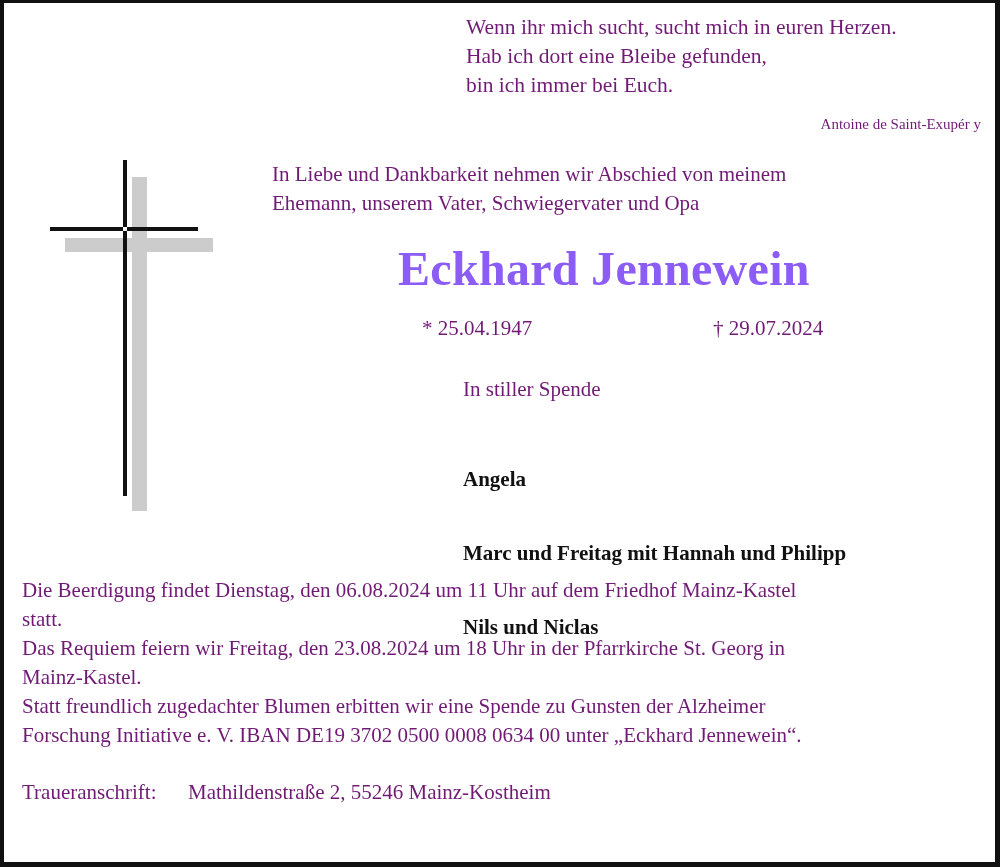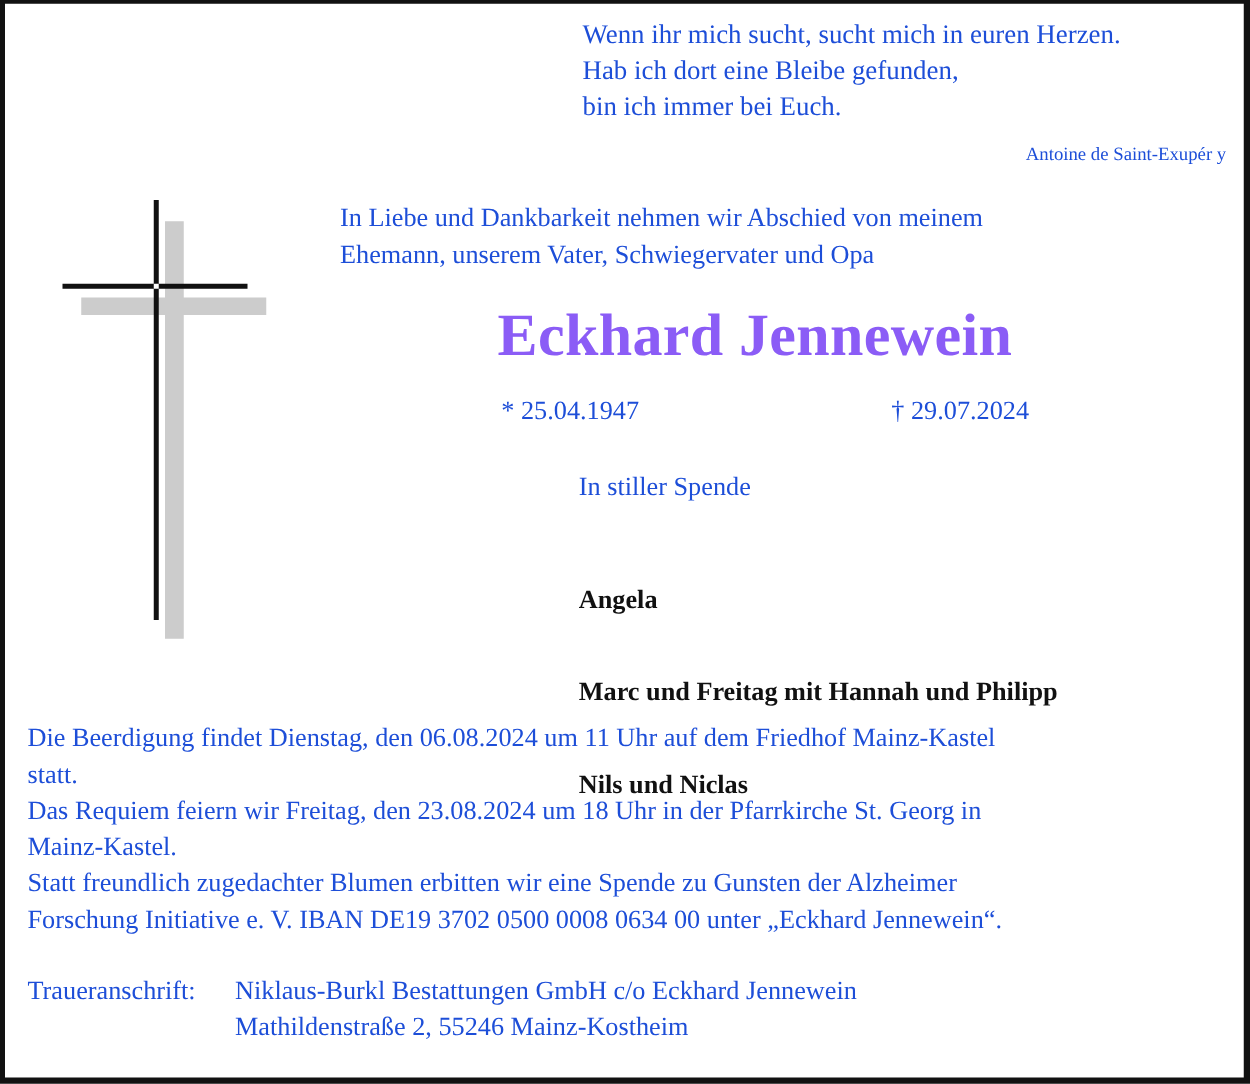--- a/index.html
+++ b/index.html
@@ -3,28 +3,28 @@
   <meta charset="utf-8">
   <style>
     html, body { margin: 0; padding: 0; background: #ffffff; }
     body { width: 1000px; height: 867px; position: relative; overflow: hidden; }
     .frame {
       position: absolute; left: 0; top: 0; width: 1000px; height: 867px;
       box-sizing: border-box; background: #ffffff;
       border-top: 3px solid #111; border-left: 4px solid #111;
       border-right: 5px solid #111; border-bottom: 5px solid #111;
     }
-    .serif { font-family: "Liberation Serif", "DejaVu Serif", serif; color: #1d4ed8; }
+    .serif { font-family: "Liberation Serif", "DejaVu Serif", serif; color: #701a75; }
     .abs { position: absolute; white-space: nowrap; }
     .quote { left: 466px; top: 13px; font-size: 21.5px; line-height: 29px; }
     .quote div { height: 29px; }
     .author { right: 19px; top: 114px; font-size: 15px; line-height: 20px; }
     .intro { left: 272px; top: 160px; font-size: 21px; line-height: 29px; }
     .name { left: 398px; top: 240px; font-size: 48px; line-height: 58px; font-weight: bold; color: #8b5cf6; letter-spacing: 0.3px; }
-    .born { left: 401px; top: 314px; font-size: 21px; line-height: 29px; }
+    .born { left: 422px; top: 314px; font-size: 21px; line-height: 29px; }
     .died { left: 713px; top: 314px; font-size: 21px; line-height: 29px; }
     .trauer { left: 463px; top: 375px; font-size: 21px; line-height: 29px; }
     .mourners { left: 463px; top: 420px; font-size: 21px; line-height: 29px; font-weight: bold; color: #111; }
     .mourners div { height: 29px; margin-top: 45px; }
     .body-text { left: 22px; top: 576px; font-size: 21px; line-height: 29px; }
     .body-text div { height: 29px; }
     .addr-label { left: 22px; top: 778px; font-size: 21px; line-height: 29px; text-align: right; }
     .addr-lines { left: 188px; top: 778px; font-size: 21px; line-height: 29px; }
     .addr-lines div { height: 29px; }
     .cross { position: absolute; left: 0; top: 0; width: 260px; height: 540px; }
@@ -70,15 +70,14 @@
   <div>Die Beerdigung findet Dienstag, den 06.08.2024 um 11 Uhr auf  dem Friedhof  Mainz-Kastel</div>
   <div>statt.</div>
   <div>Das Requiem feiern wir Freitag, den 23.08.2024 um 18 Uhr in der Pfarrkirche St. Georg in</div>
   <div>Mainz-Kastel.</div>
   <div>Statt freundlich zugedachter Blumen erbitten wir eine Spende zu Gunsten der Alzheimer</div>
   <div>Forschung Initiative e. V. IBAN DE19 3702 0500 0008 0634 00 unter „Eckhard Jennewein“.</div>
 </div>
 
 <div class="abs serif addr-label">Traueranschrift:</div>
 <div class="abs serif addr-lines">
-  <div>Niklaus-Burkl Bestattungen GmbH c/o Eckhard Jennewein</div>
   <div>Mathildenstraße 2, 55246 Mainz-Kostheim</div>
 </div>
 
 </body></html>

